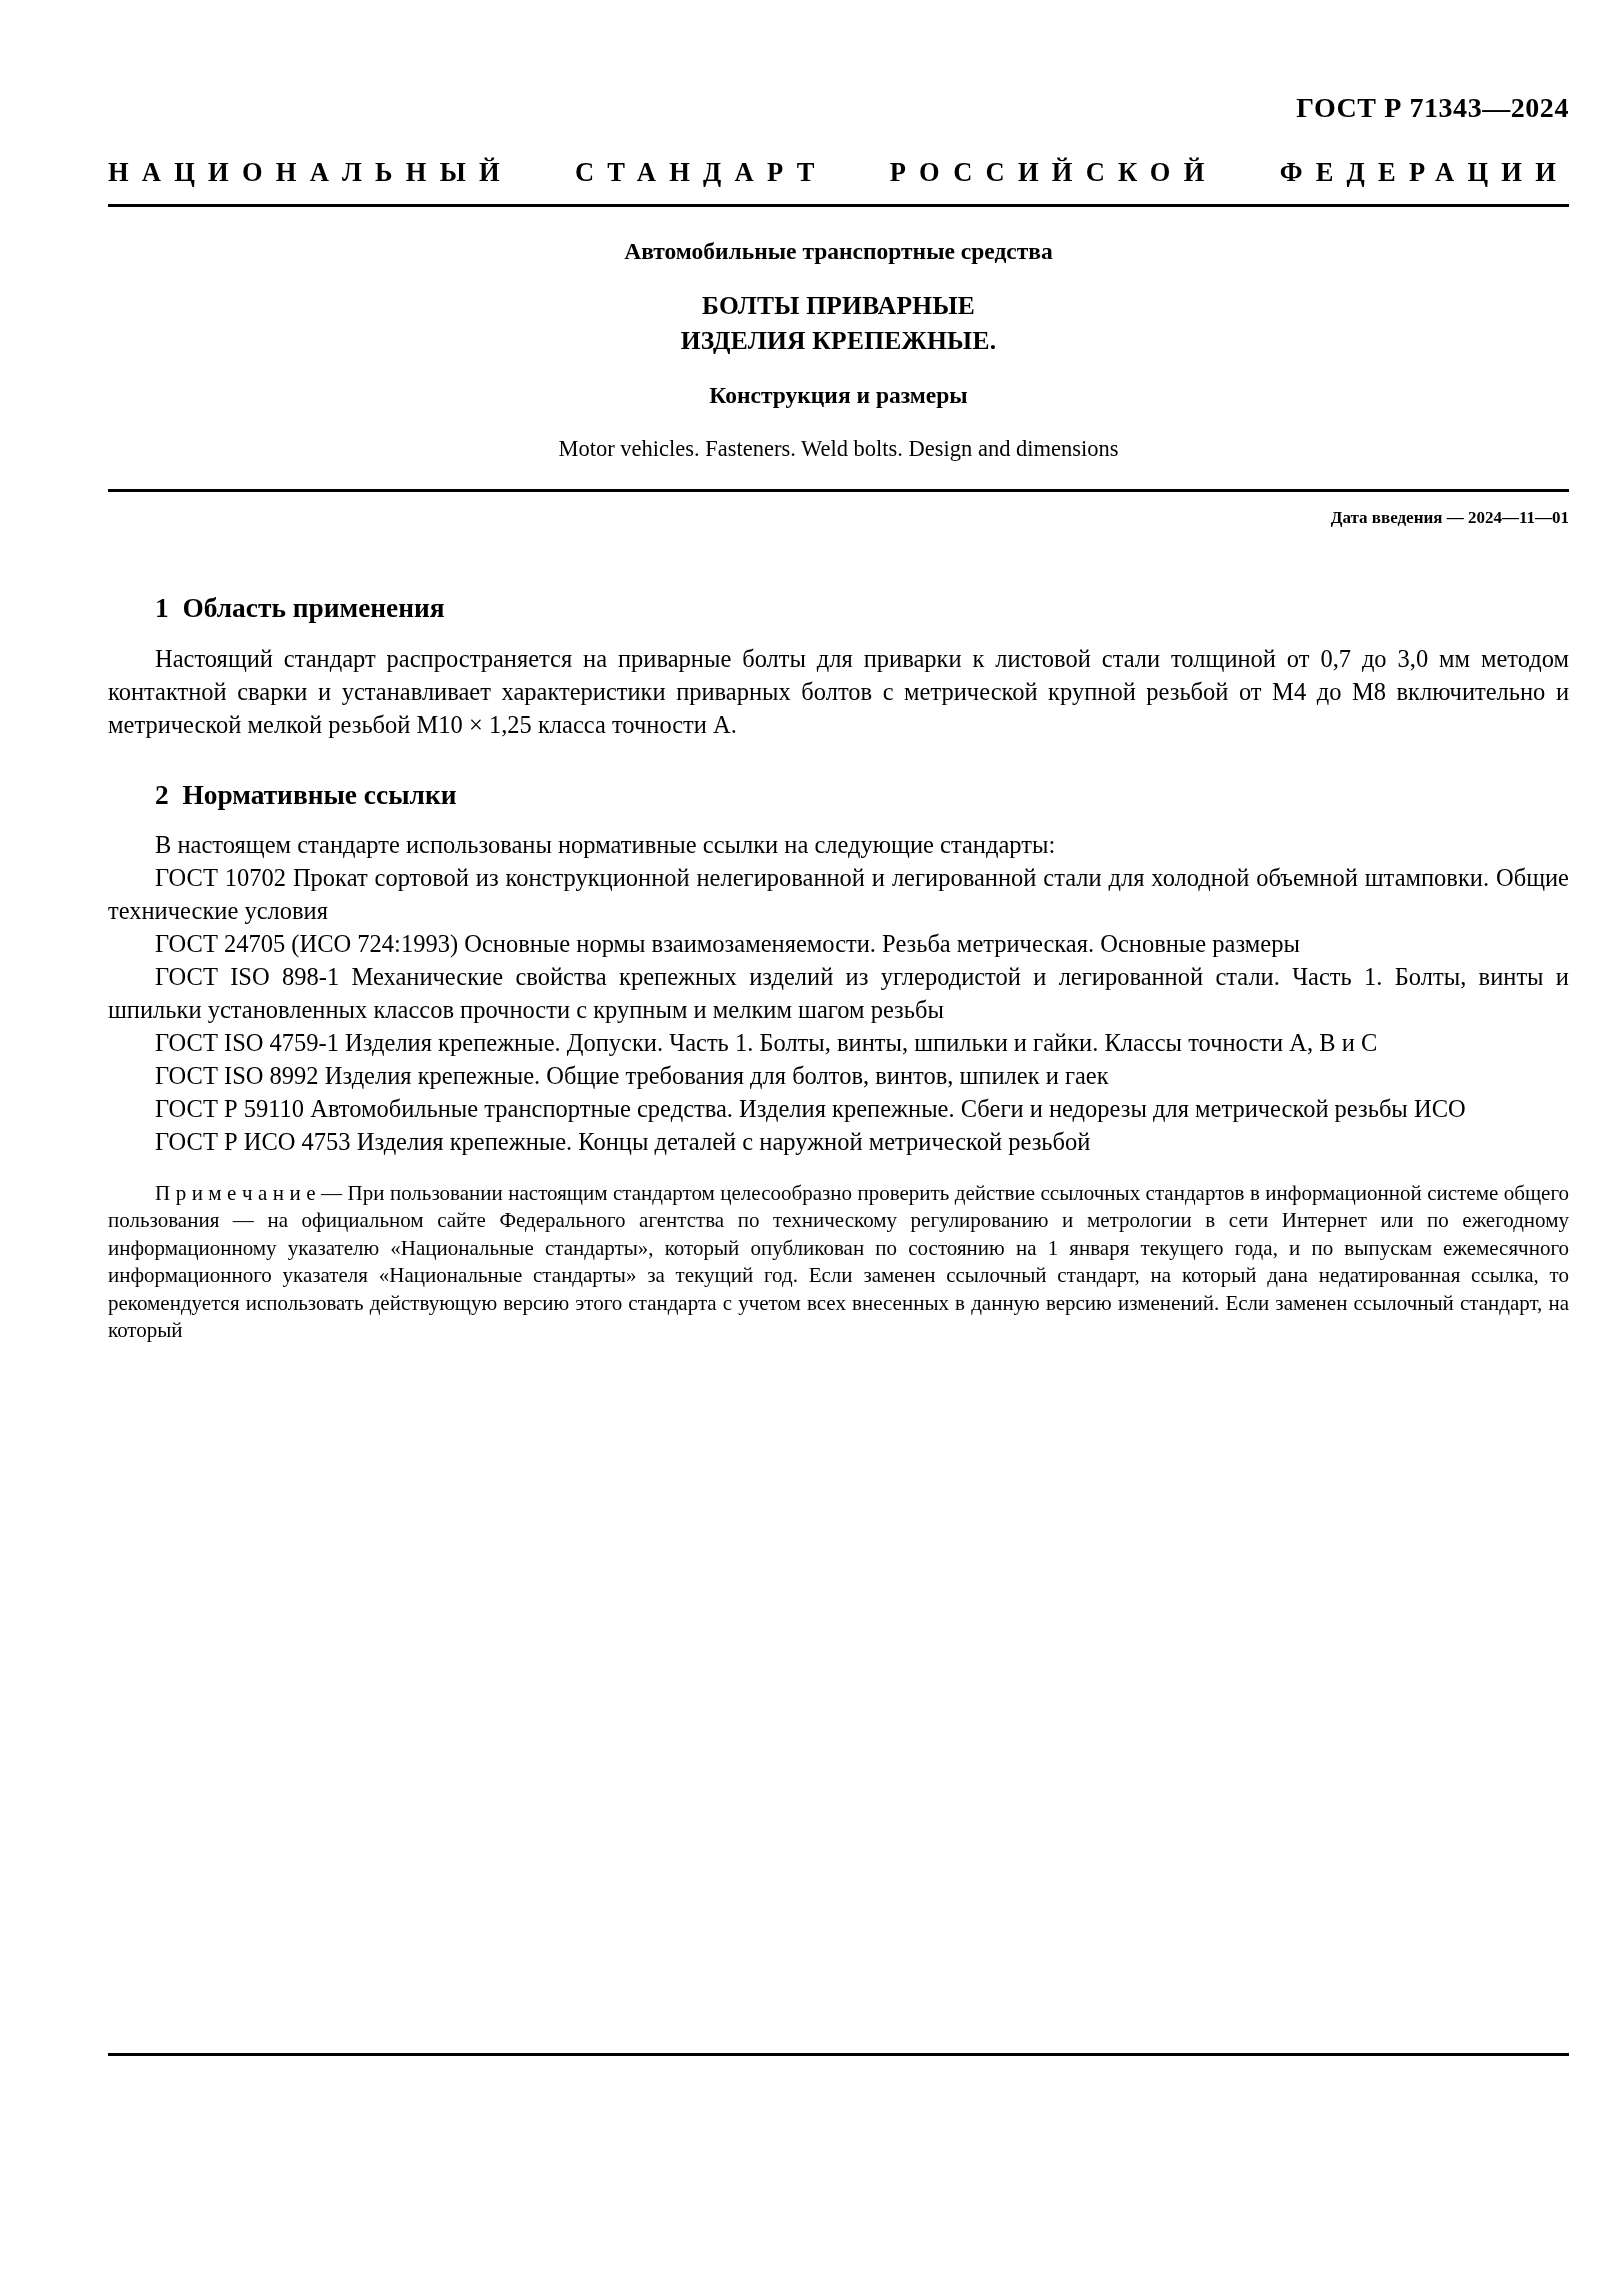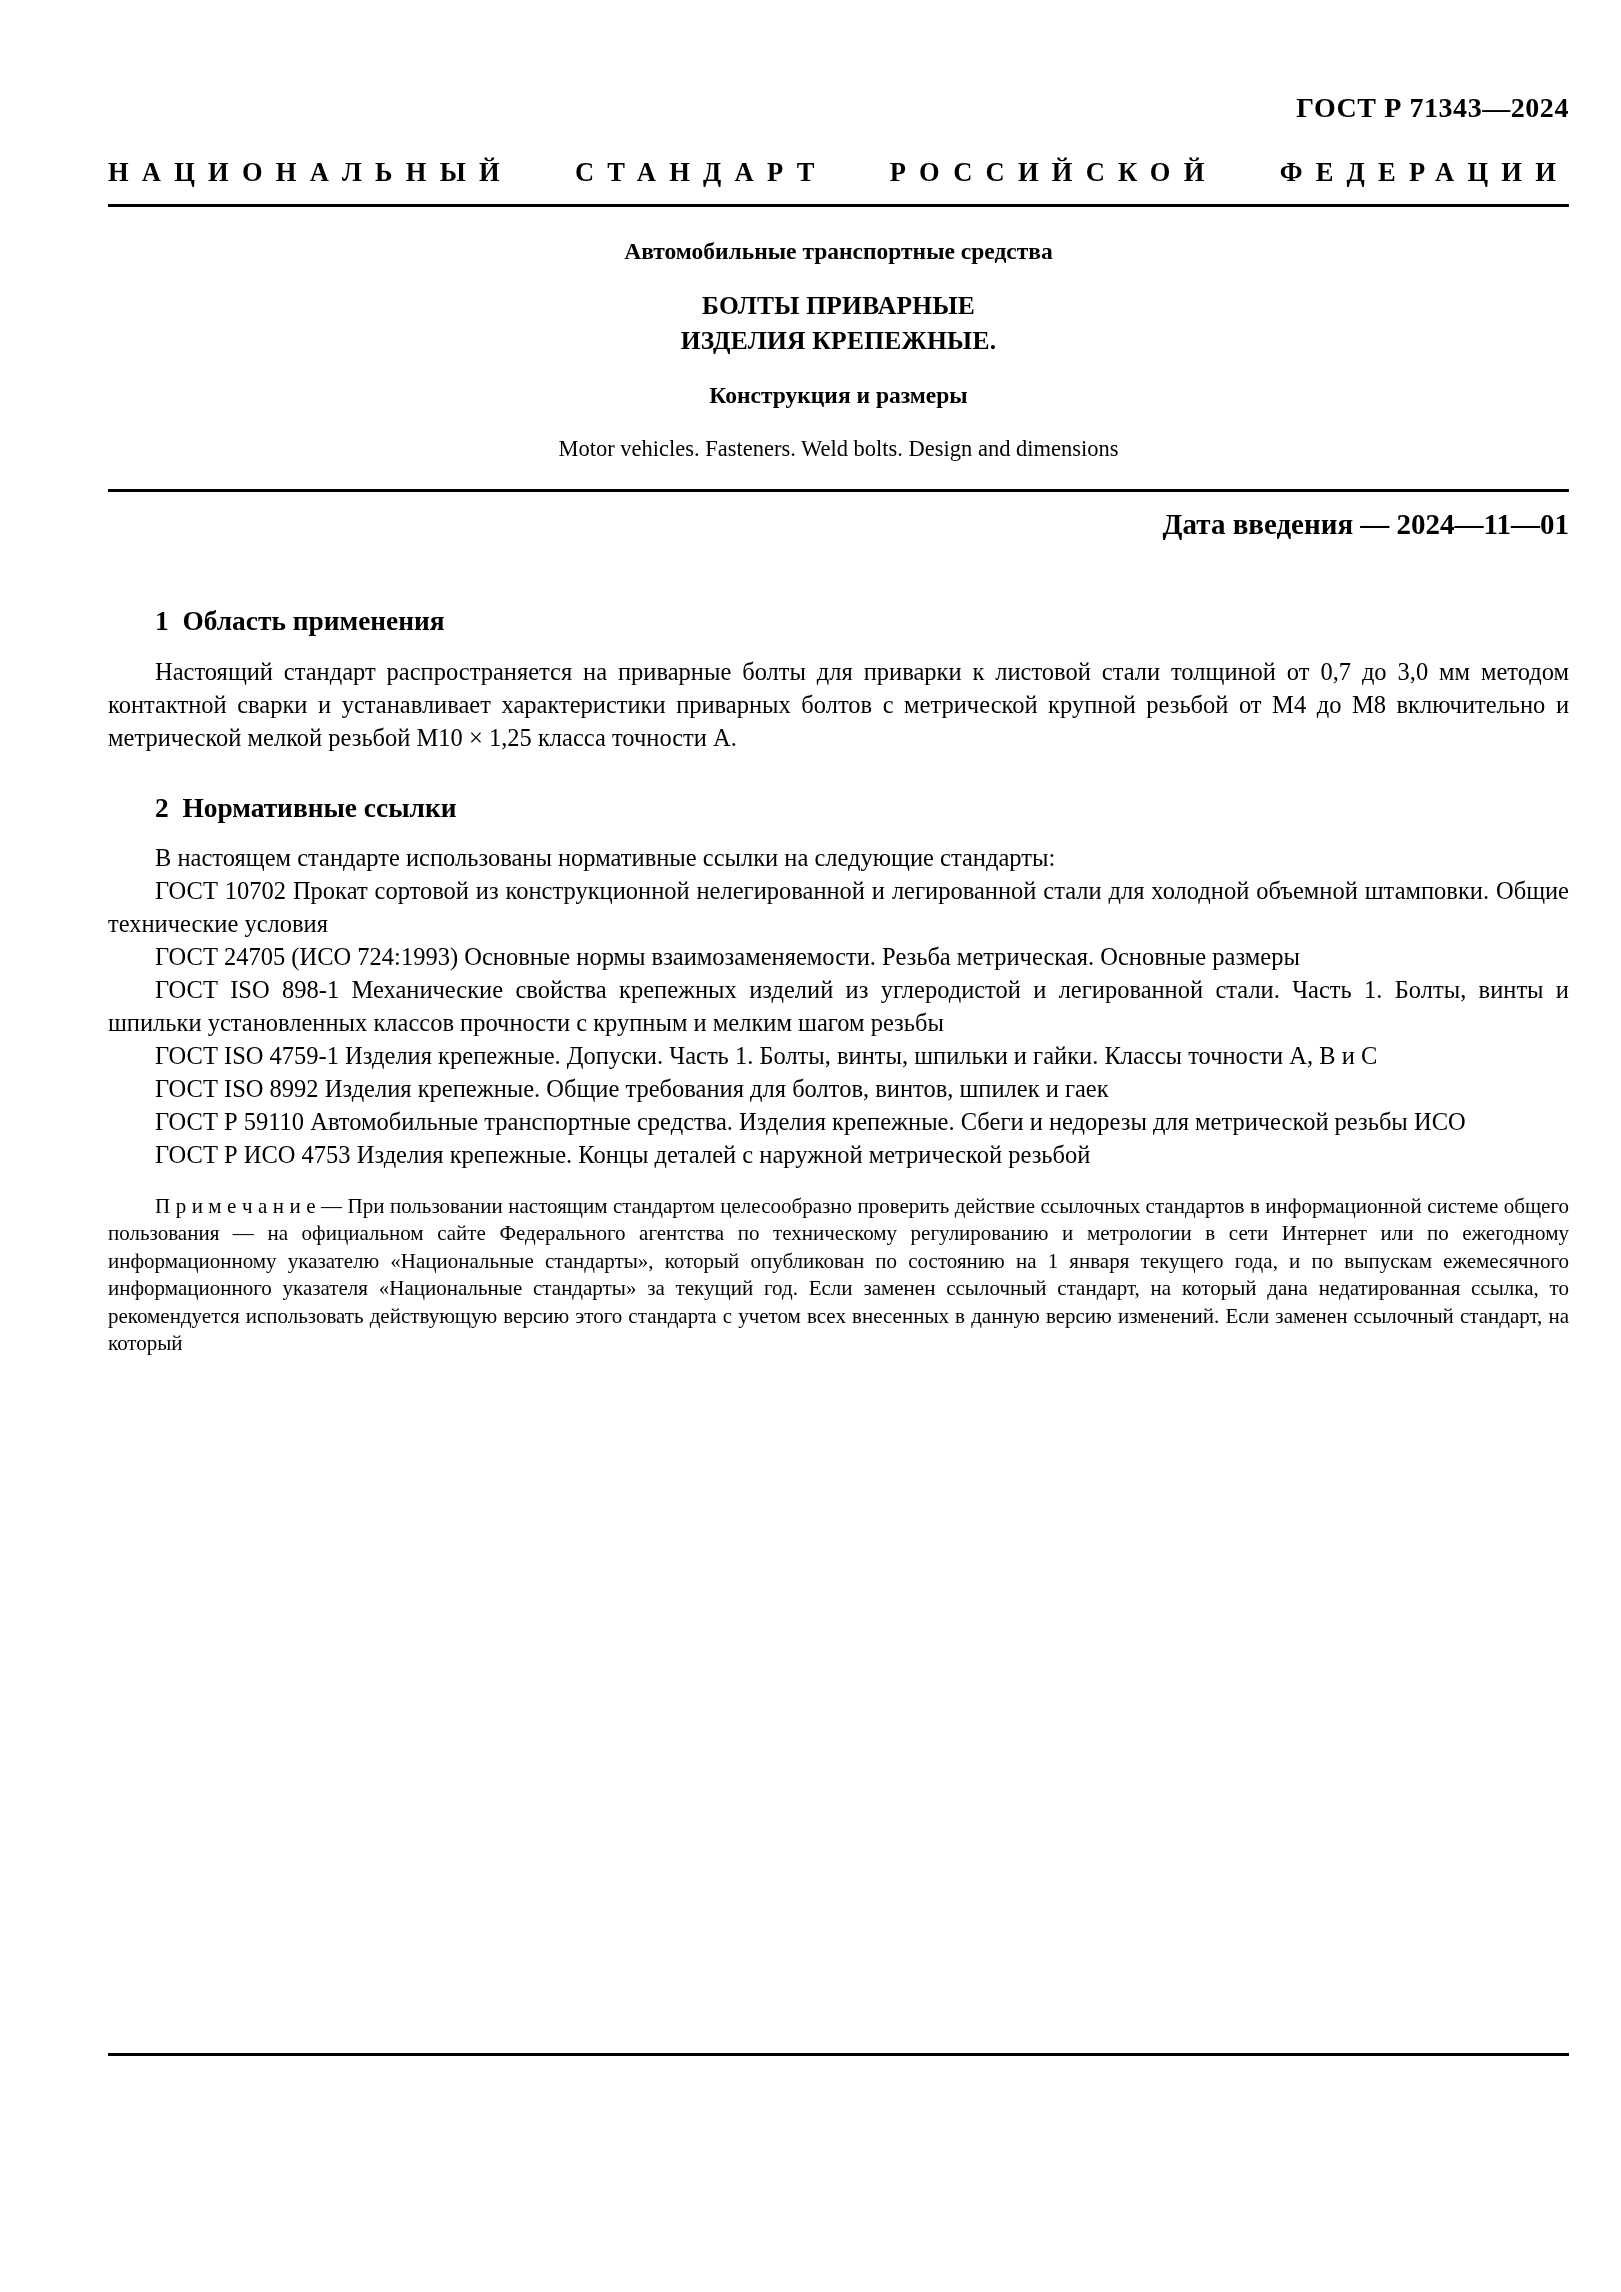--- a/index.html
+++ b/index.html
@@ -58,21 +58,21 @@
   }
   .title-en {
     margin-top: 27.4px;
     text-align: center;
     font-size: 22.5px;
   }
   .intro-date {
     margin-top: 15.7px;
     text-align: right;
     font-weight: bold;
-    font-size: 29px;
+    font-size: 17px;
   }
 
   .section-heading {
     margin-left: 47px;
     font-weight: bold;
     font-size: 27.4px;
     white-space: pre-wrap;
   }
   .section-heading.first { margin-top: 65px; }
   .section-heading.next { margin-top: 39px; }

